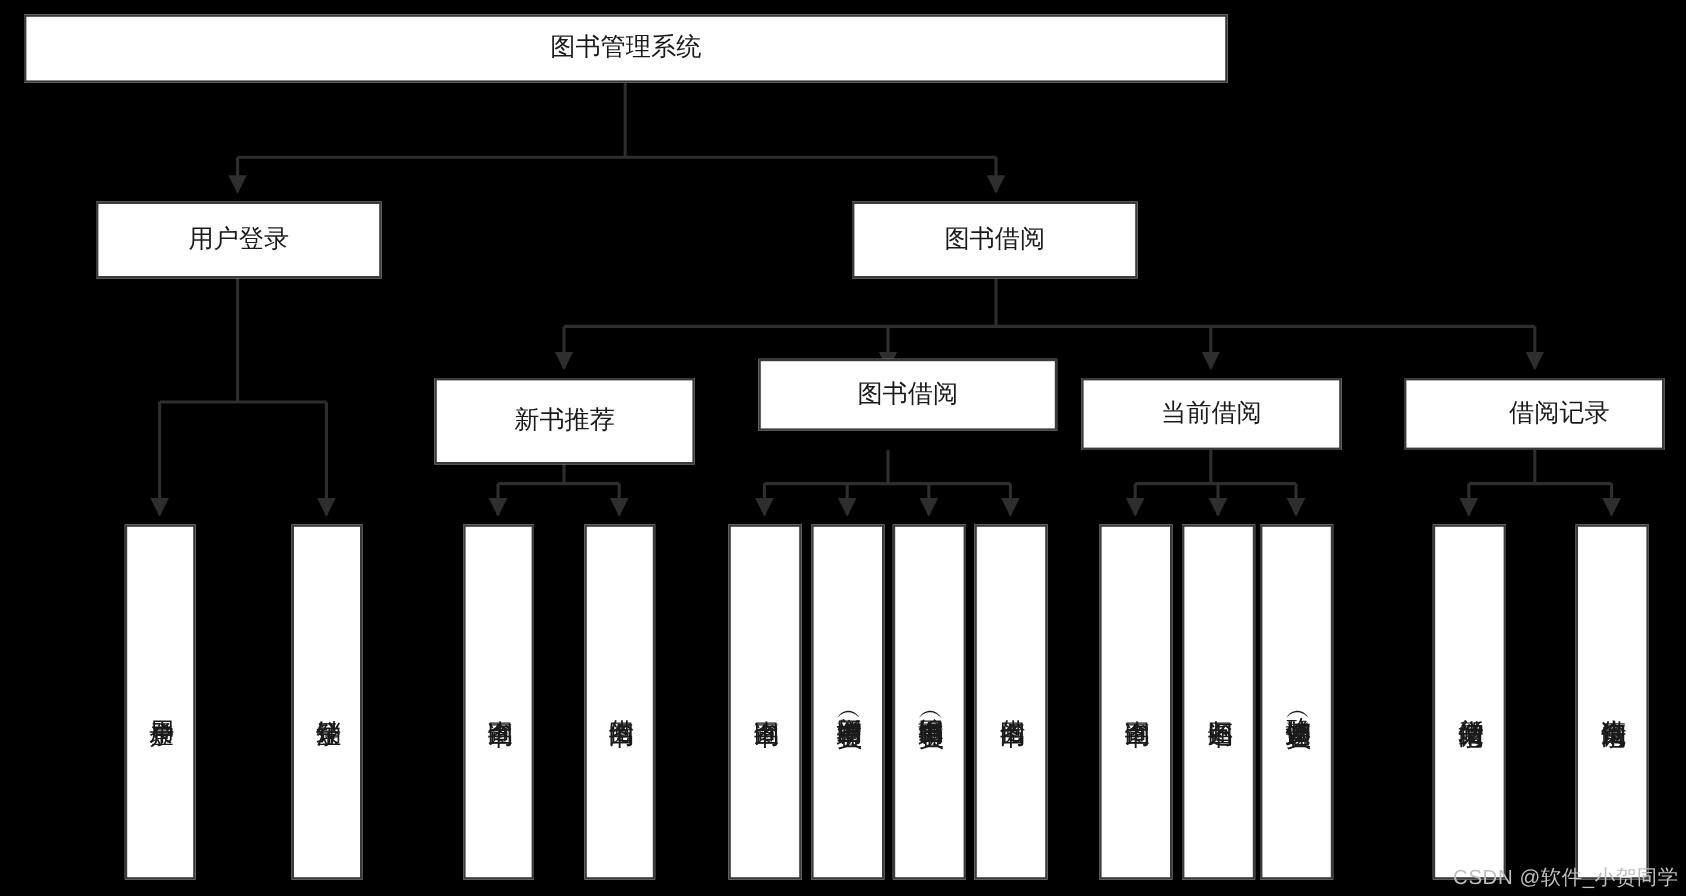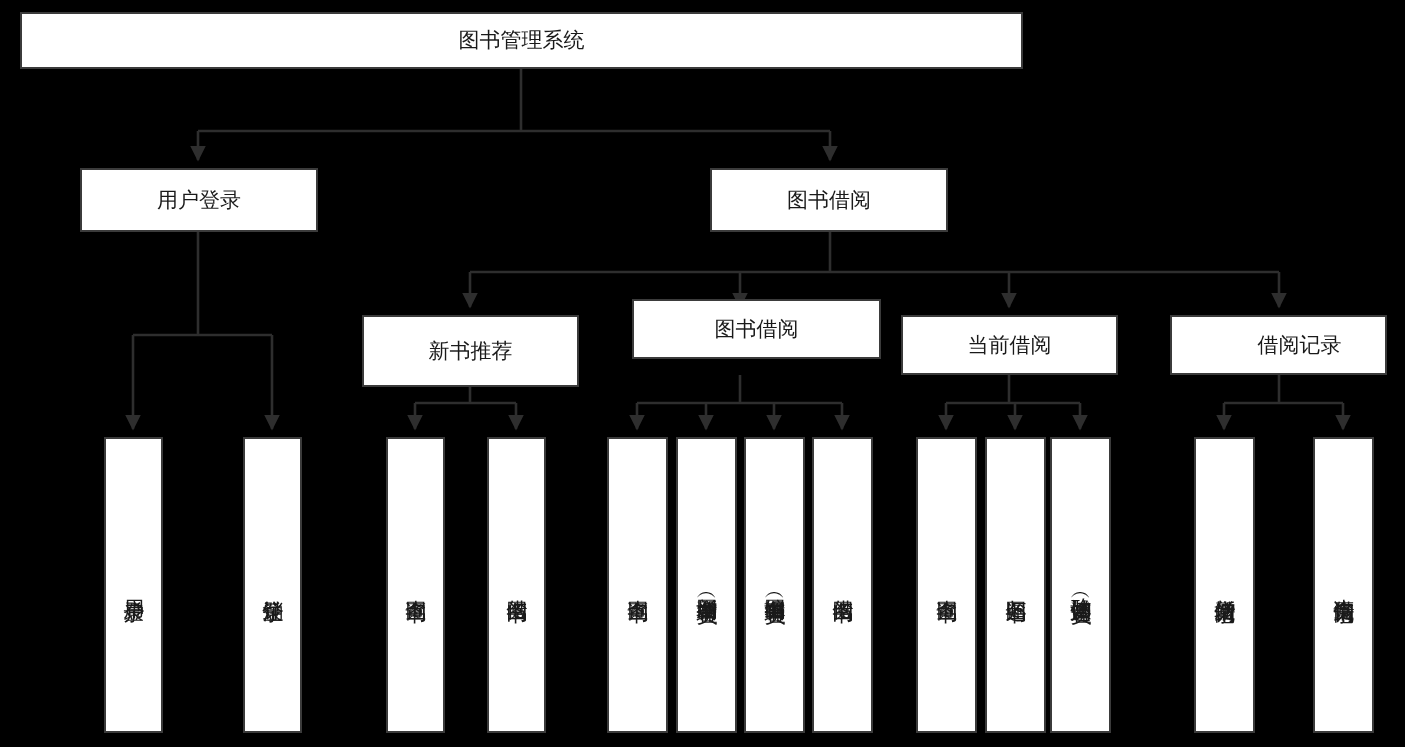--- a/index.html
+++ b/index.html
@@ -179,13 +179,14 @@
         <span>确认归还（管理员）</span>
       </div>
       <div class="node node-v" style="left: 1194px; top: 437px; width: 61px; height: 296px;">
         <span>新增借阅记录</span>
       </div>
       <div class="node node-v" style="left: 1313px; top: 437px; width: 61px; height: 296px;">
         <span>查询借阅记录</span>
       </div>
     </div>
 
+  <div class="watermark">CSDN @软件_小贺同学</div>
 </div>
 
 </body></html>

